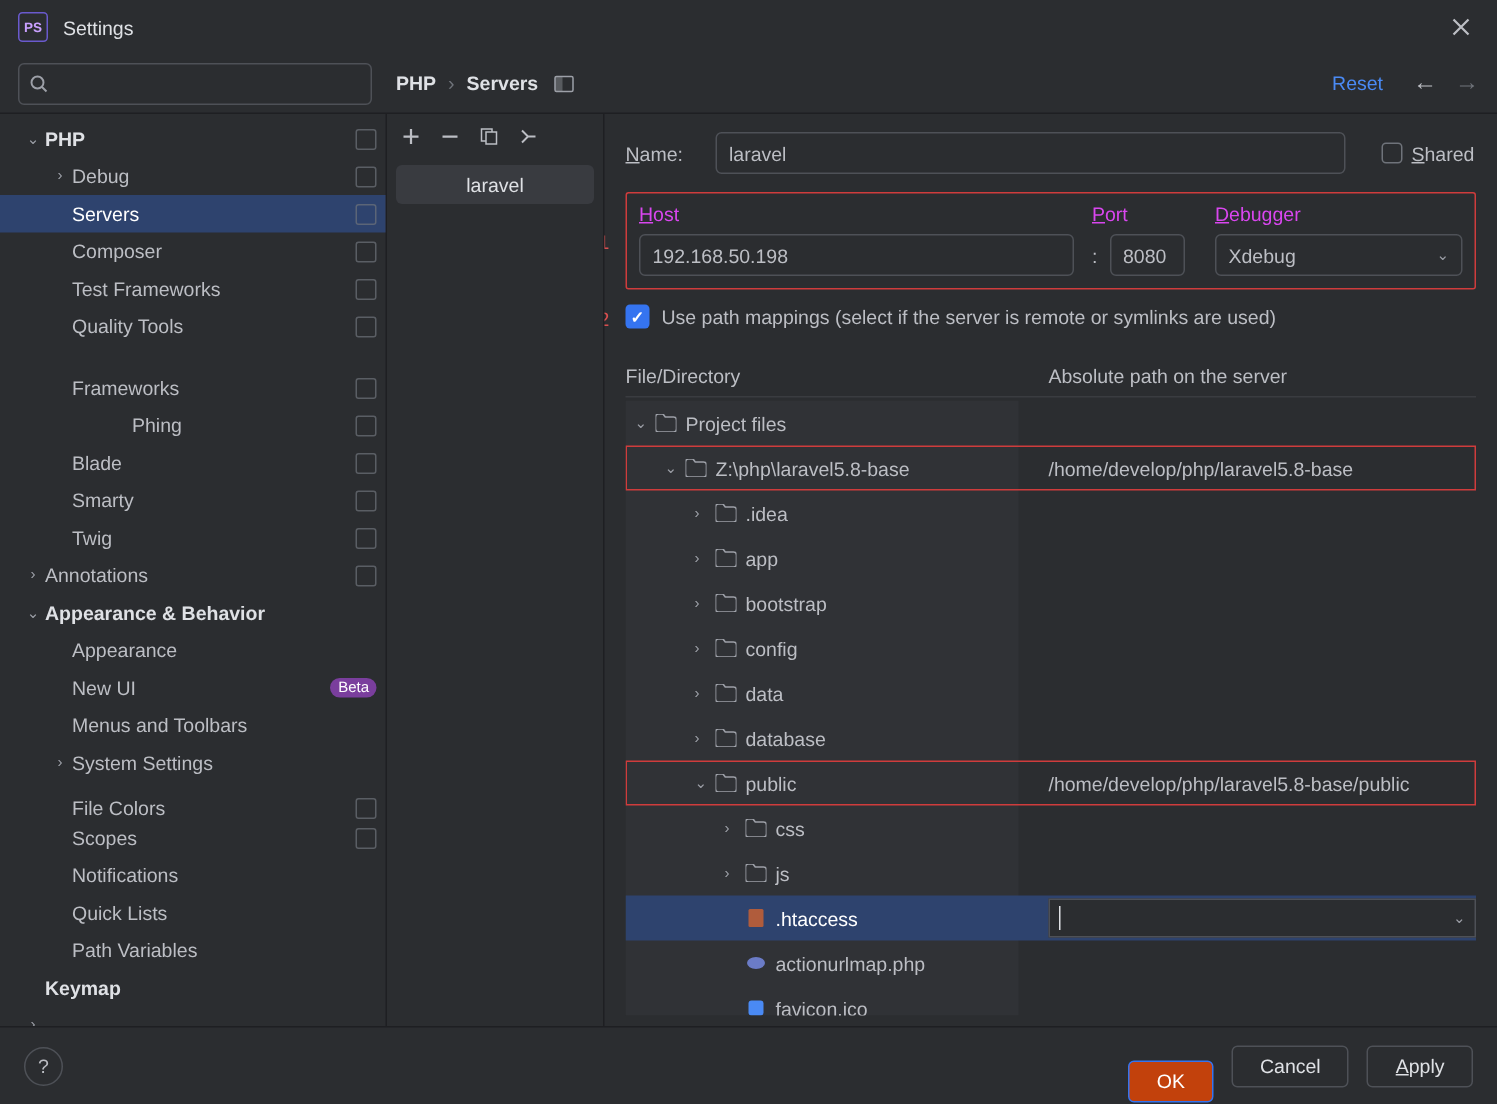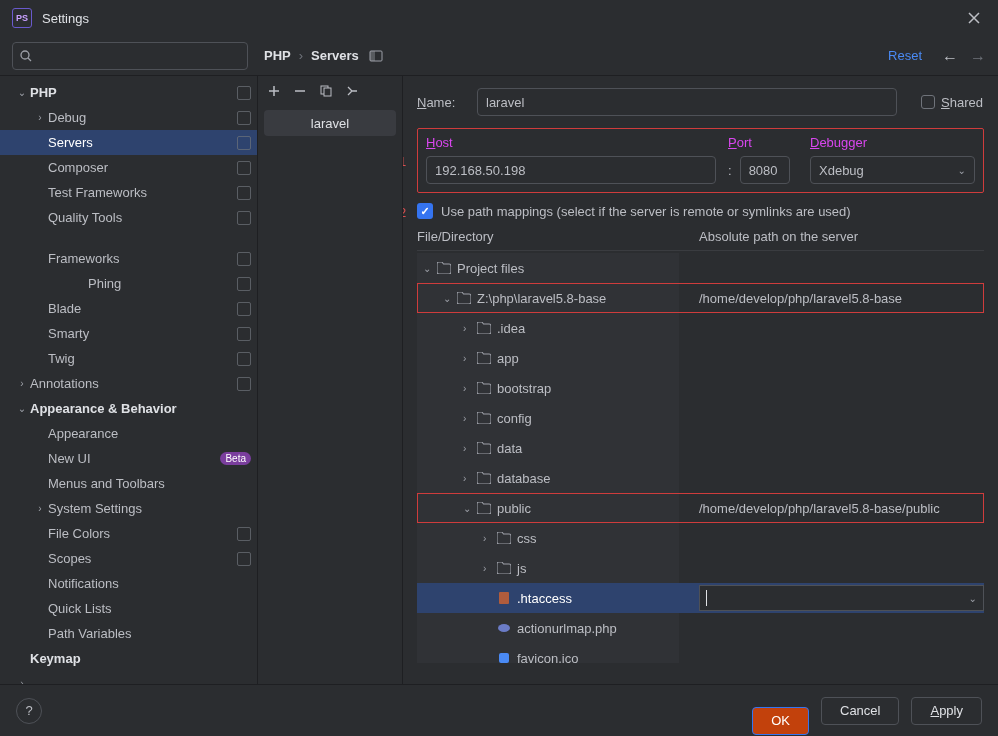--- a/index.html
+++ b/index.html
@@ -144,21 +144,21 @@
 }
 
 .pathmap-row { display: flex; align-items: center; gap: 8px; margin-top: 10px; position: relative;}
 .cb-checked {
   width: 16px; height: 16px; background: #3574f0; border-radius: 3px;
   display: flex; align-items: center; justify-content: center;
   color: #fff; font-size: 11px; font-weight: bold;
 }
 
 .mapheader {
-  display: flex; margin-top: 10px;
+  display: flex; margin-top: 24px;
   border-bottom: 1px solid #3a3c40; padding-bottom: 6px;
 }
 .mapheader .col1 { width: 282px; color: #bcbec4; }
 .mapheader .col2 { flex: 1; color: #bcbec4; }
 
 .maptree {
   margin-top: 2px;
   height: 410px;
   overflow: hidden;
   position: relative;
@@ -326,21 +326,21 @@
         <span class="beta-badge">Beta</span>
       </div>
       <div class="tree-row" style="padding-left: 32px;">
         <span class="arrow"></span>
         <span class="label">Menus and Toolbars</span>
       </div>
       <div class="tree-row" style="padding-left: 32px;">
         <span class="arrow">›</span>
         <span class="label">System Settings</span>
       </div>
-      <div class="tree-row" style="padding-left: 32px;">
+      <div class="tree-row" style="padding-left: 32px; align-items: flex-end;">
         <span class="arrow"></span>
         <span class="label">File Colors</span>
         <span class="node-icon"></span>
       </div>
       <div class="tree-row" style="padding-left: 32px;">
         <span class="arrow"></span>
         <span class="label">Scopes</span>
         <span class="node-icon"></span>
       </div>
       <div class="tree-row" style="padding-left: 32px;">

